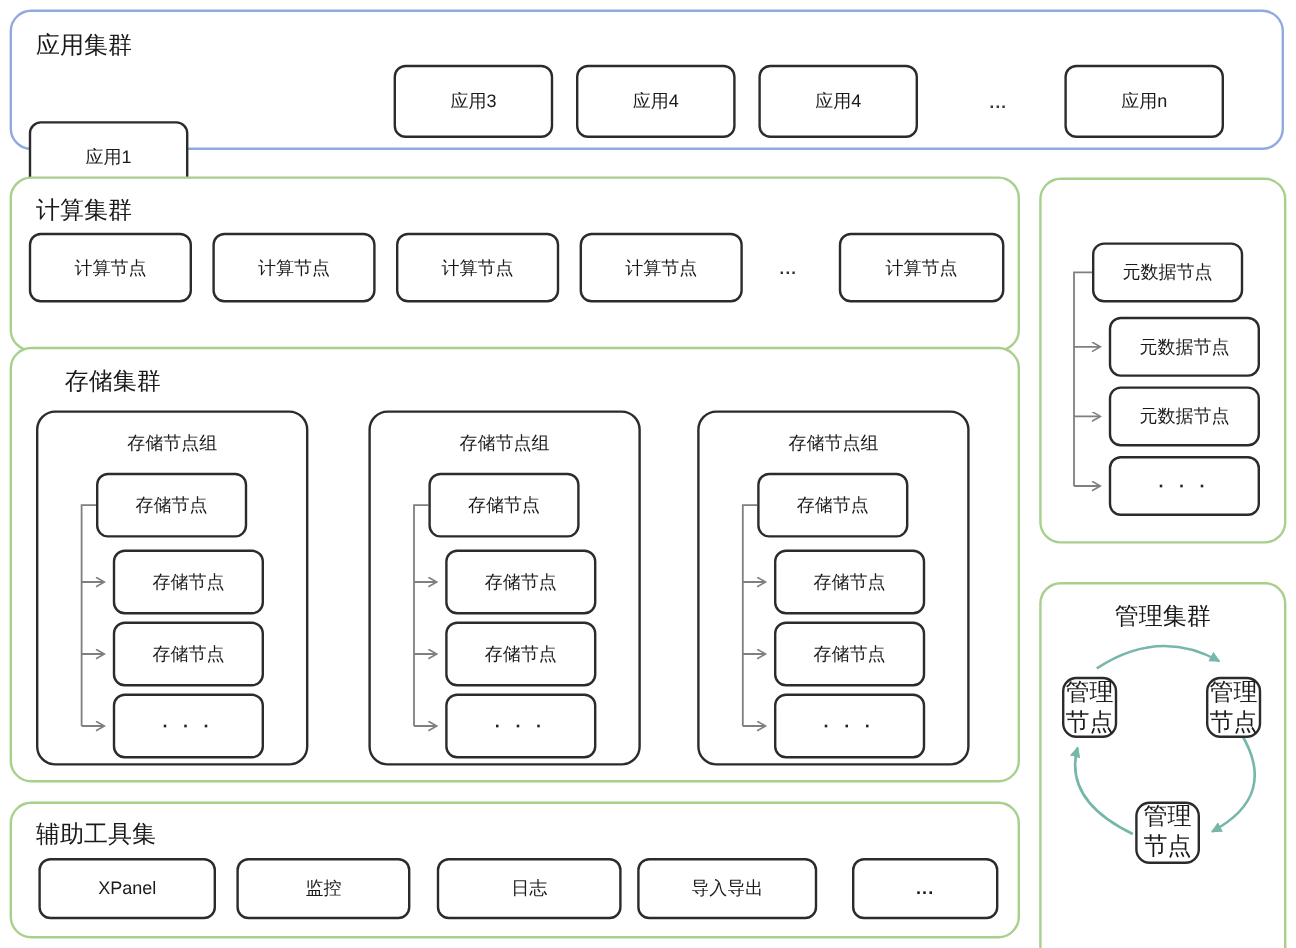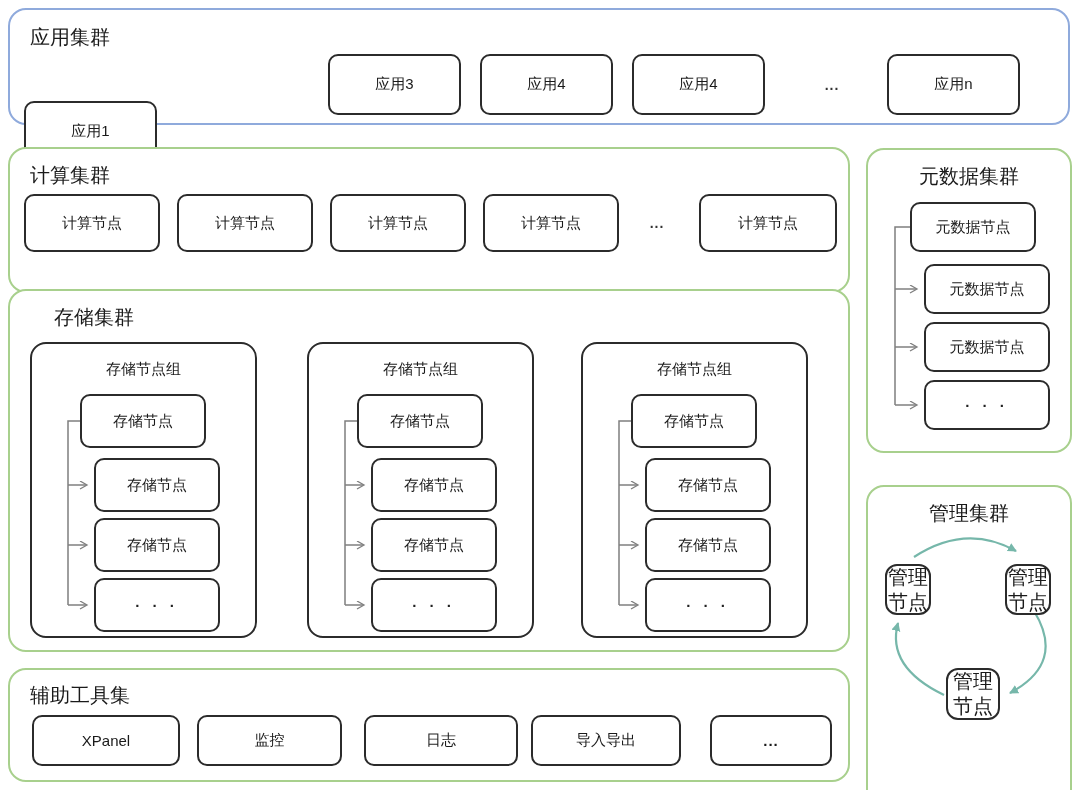--- a/index.html
+++ b/index.html
@@ -49,21 +49,20 @@
     <div class="panel-title" style="left:20px;top:13px;">计算集群</div>
     <div class="node" style="left:14px;top:45px;width:136px;height:58px;">计算节点</div>
     <div class="node" style="left:167px;top:45px;width:136px;height:58px;">计算节点</div>
     <div class="node" style="left:320px;top:45px;width:136px;height:58px;">计算节点</div>
     <div class="node" style="left:473px;top:45px;width:136px;height:58px;">计算节点</div>
     <div class="row-ellipsis" style="left:607px;top:45px;width:80px;height:58px;">...</div>
     <div class="node" style="left:689px;top:45px;width:138px;height:58px;">计算节点</div>
   </div>
 
   <div class="panel" style="left:866px;top:148px;width:206px;height:305px;">
-    <div class="panel-title center" style="top:13px;">元数据集群</div>
     <svg class="conn" width="206" height="305">
       <defs>
         <marker id="chev-m" markerWidth="10" markerHeight="10" refX="7" refY="4" orient="auto" markerUnits="userSpaceOnUse">
           <polyline points="1,0 8,4 1,8" fill="none" stroke="#7f7f7f" stroke-width="1.3"></polyline>
         </marker>
       </defs>
       <path class="conn-line" d="M42,77 H27 V255"></path>
       <path class="conn-line" d="M27,139 H48" marker-end="url(#chev-m)"></path>
       <path class="conn-line" d="M27,197 H48" marker-end="url(#chev-m)"></path>
       <path class="conn-line" d="M27,255 H48" marker-end="url(#chev-m)"></path>

